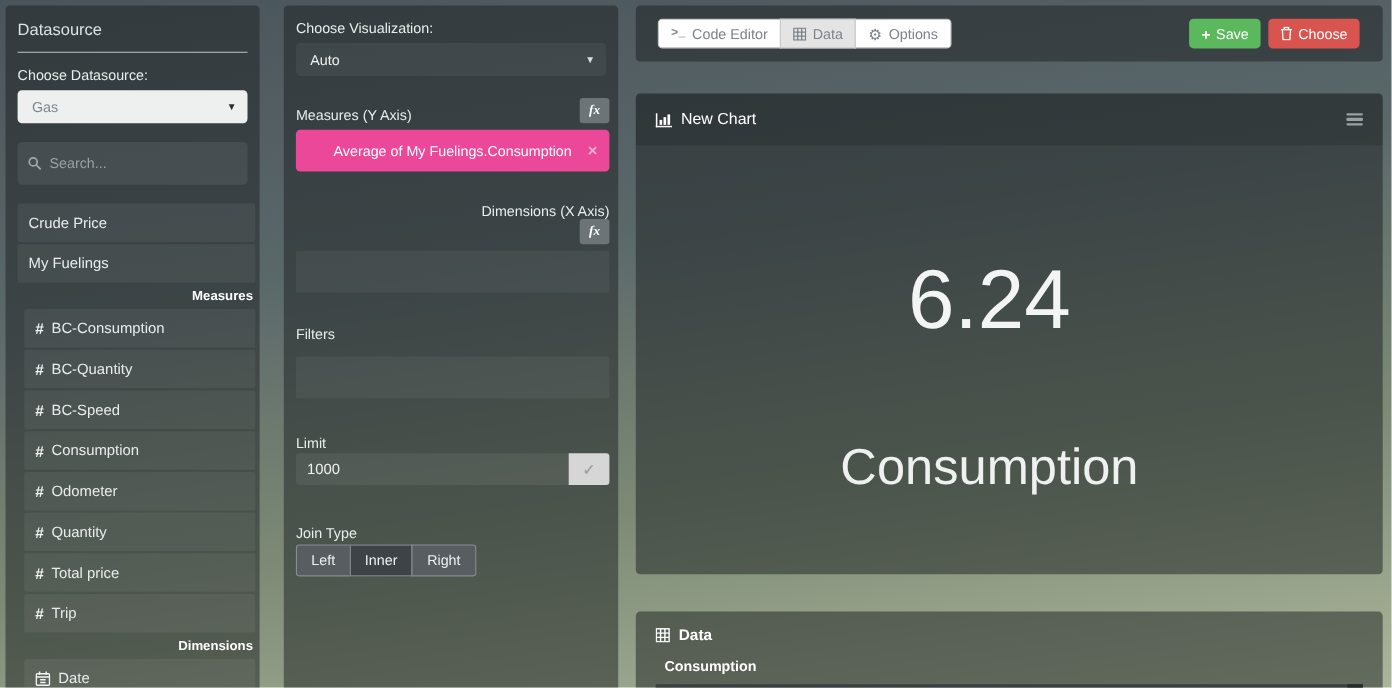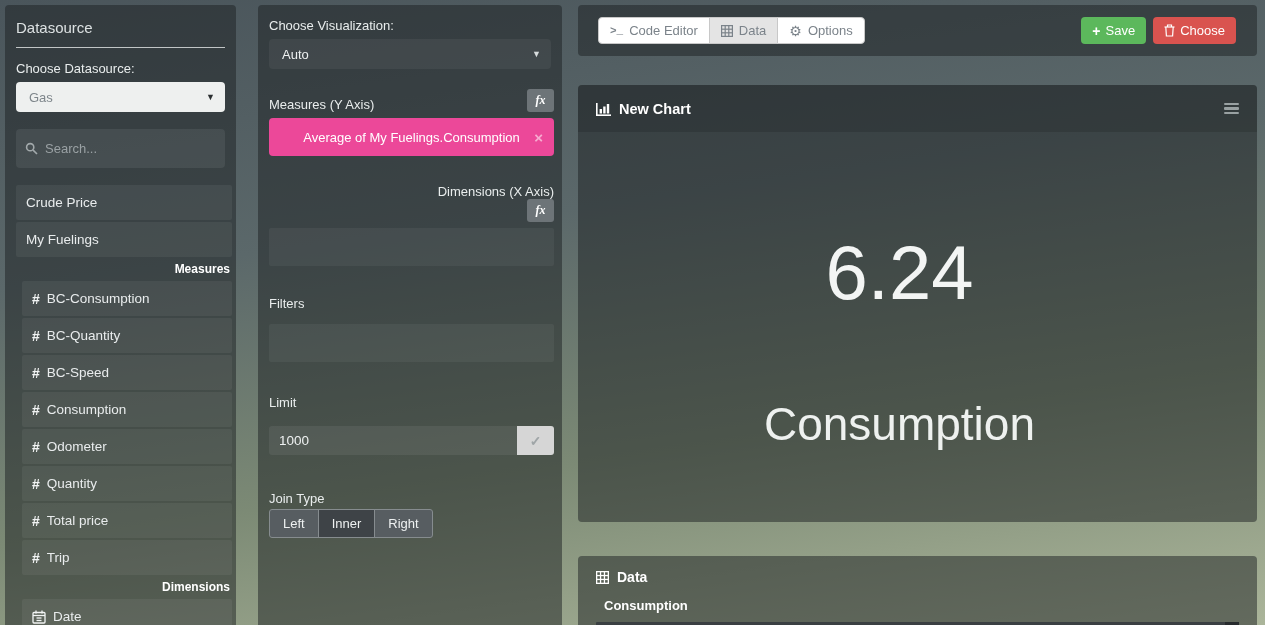--- a/index.html
+++ b/index.html
@@ -85,21 +85,21 @@
   }
   .chip-close {
     position: absolute; right: 11px; color: rgba(255,255,255,0.55);
     font-size: 15px; font-weight: 700; cursor: pointer; line-height: 1;
   }
   .dropzone {
     margin: 4px 8px 0 11px; height: 38px;
     background: rgba(255,255,255,0.05); border-radius: 2px;
   }
   .lbl-filters { margin-top: 30px; margin-bottom: 13px; }
-  .lbl-limit   { margin-top: 33px; margin-bottom: 16px; }
+  .lbl-limit   { margin-top: 33px; margin-bottom: 2px; }
   .limit-row { display: flex; margin: 0 8px 0 11px; height: 29px; }
   .limit-row input {
     flex: 1; background: rgba(255,255,255,0.065); border: none; outline: none;
     color: #eef1f1; font-size: 13.5px; padding: 0 10px;
     border-radius: 3px 0 0 3px; font-family: inherit;
   }
   .check-btn {
     width: 37px; background: #d6d6d6; border-radius: 0 3px 3px 0;
     display: flex; align-items: center; justify-content: center;
     color: #9fa5a7; font-size: 14px; font-weight: 700; cursor: pointer;
@@ -135,21 +135,21 @@
     font-family: inherit;
   }
   .save-btn  { background: #5cb85c; }
   .clear-btn { background: #d9534f; }
   .plus-glyph { font-size: 14px; font-weight: 700; line-height: 1; }
 
   .chart-panel { left: 578px; top: 85px; width: 679px; height: 437px; }
   .chart-header {
     height: 47px; background: rgba(0,0,0,0.13); border-radius: 4px 4px 0 0;
     display: flex; align-items: center; padding: 0 18px; color: #fff;
-    font-size: 14.5px; font-weight: 700;
+    font-size: 14.5px; font-weight: 400;
   }
   .chart-header .title-icon { margin-right: 8px; display: inline-flex; }
   .menu-icon { margin-left: auto; display: flex; flex-direction: column; gap: 2px; cursor: pointer; }
   .menu-icon span { width: 15px; height: 2.5px; background: #99a1a2; border-radius: 1px; }
   .chart-body {
     height: 390px; display: flex; flex-direction: column; align-items: center;
     justify-content: center; padding: 30px 36px 0 0; gap: 88px;
   }
   .big-value { font-size: 76px; font-weight: 300; color: #f3f5f4; line-height: 1; }
   .big-label { font-size: 46px; font-weight: 300; color: #eef1ef; line-height: 1.1; }

